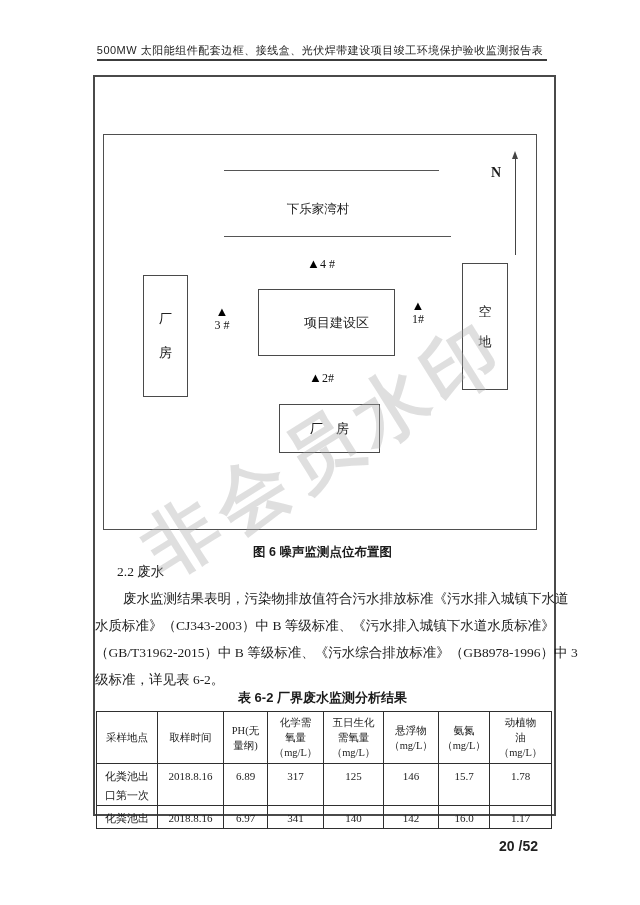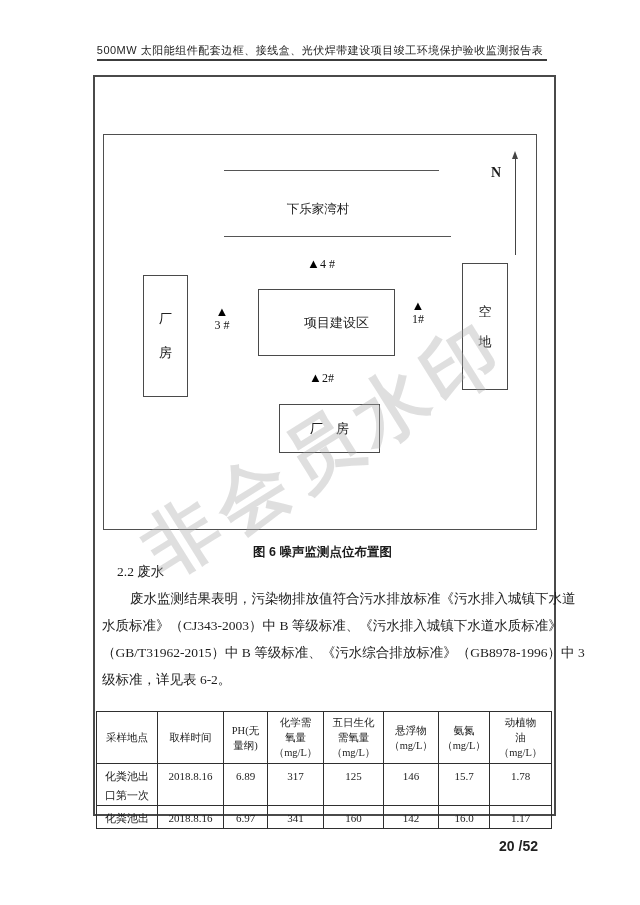--- a/index.html
+++ b/index.html
@@ -29,21 +29,21 @@
   .north-label{font-size:14px;font-weight:bold;font-family:"Liberation Serif",serif;}
   .arrow-shaft{width:0;height:96px;border-left:1.2px solid #444;}
   .arrow-head{width:0;height:0;border-left:3.5px solid transparent;border-right:3.5px solid transparent;
               border-bottom:8px solid #444;}
 
   
   .caption{left:93px;top:544px;width:459px;text-align:center;font-size:12.5px;font-weight:bold;
            font-family:"Liberation Sans",sans-serif;color:#1a1a1a;}
   .sec-head{left:117px;top:563px;font-size:13.5px;color:#1c1c1c;}
   .para{left:95px;top:585px;width:456px;font-size:13.5px;color:#1c1c1c;}
-  .para .pline{height:27px;line-height:27px;white-space:nowrap;padding-left:7px;}
+  .para .pline{height:27px;line-height:27px;white-space:nowrap;}
   .para .pline.indent{text-indent:28px;}
 
   
   .tbl-title{left:93px;top:689px;width:459px;text-align:center;font-size:13px;font-weight:bold;
              font-family:"Liberation Sans",sans-serif;color:#1a1a1a;}
   table.wtable{left:96px;top:711px;position:absolute;border-collapse:collapse;table-layout:fixed;
                width:455px;}
   table.wtable th,table.wtable td{border:1px solid #2f2f2f;padding:0;margin:0;overflow:hidden;
                text-align:center;color:#1d1d1d;}
   table.wtable th{font-size:10.5px;font-weight:normal;line-height:15px;white-space:pre-line;
@@ -119,20 +119,21 @@
 
   <div class="abs sec-head">2.2 废水</div>
 
   <div class="abs para">
     <div class="pline indent">废水监测结果表明，污染物排放值符合污水排放标准《污水排入城镇下水道</div>
     <div class="pline">水质标准》（CJ343-2003）中 B 等级标准、《污水排入城镇下水道水质标准》</div>
     <div class="pline">（GB/T31962-2015）中 B 等级标准、《污水综合排放标准》（GB8978-1996）中 3</div>
     <div class="pline">级标准，详见表 6-2。</div>
   </div>
 
+  <div class="abs tbl-title">表 6-2  厂界废水监测分析结果</div>
 
   <table class="wtable">
     <colgroup>
       <col style="width:61px">
         <col style="width:66px">
         <col style="width:44px">
       <col style="width:56px">
         <col style="width:60px">
         <col style="width:55px">
       <col style="width:51px">
@@ -167,21 +168,21 @@
       <td>125</td>
       <td>146</td>
       <td>15.7</td>
       <td>1.78</td>
     </tr>
     <tr class="r2">
       <td>化粪池出</td>
       <td>2018.8.16</td>
       <td>6.97</td>
       <td>341</td>
-      <td>160</td>
+      <td>140</td>
       <td>142</td>
       <td>16.0</td>
       <td>1.17</td>
     </tr>
   </tbody>
     </table>
 
   <div class="abs footer">20 /52</div>
 
   <div class="abs watermark">非会员水印</div>

